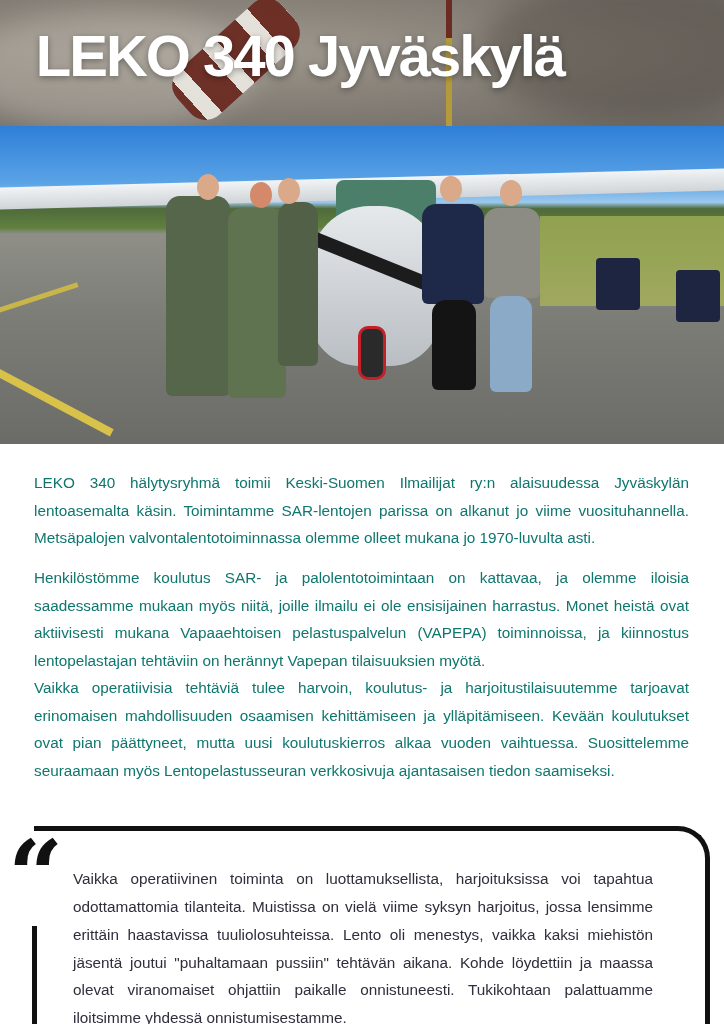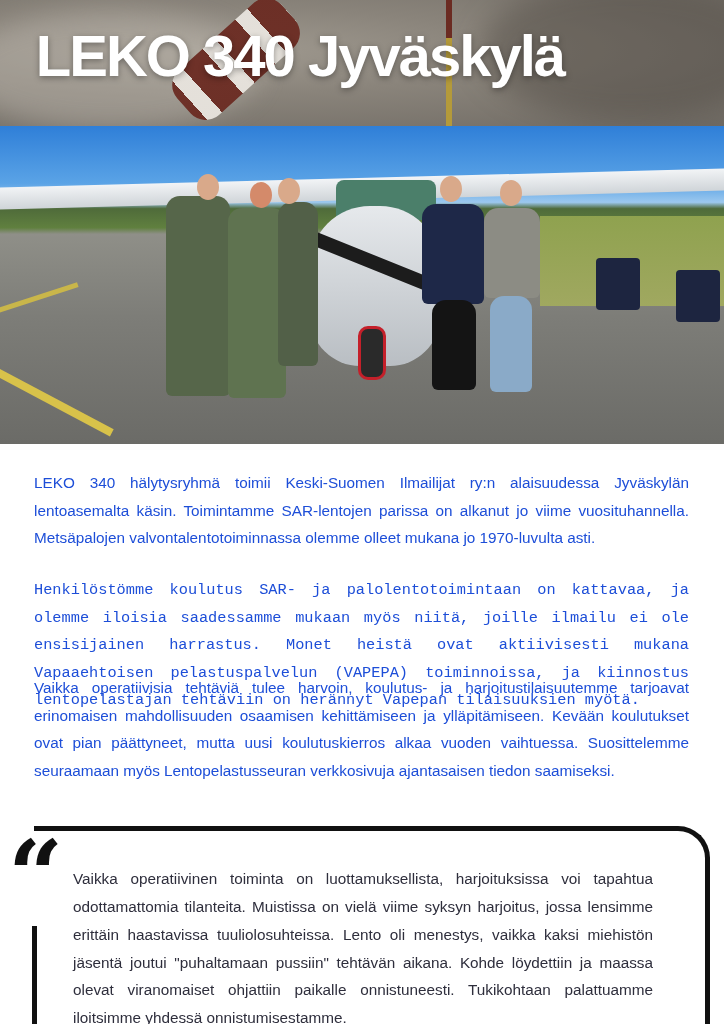--- a/index.html
+++ b/index.html
@@ -25,23 +25,23 @@
   .photo .cockpit { position:absolute; left:336px; top:54px; width:100px; height:40px; background:#4b7f6a; border-radius:8px 8px 0 0; }
   .photo .prop { position:absolute; left:270px; top:128px; width:200px; height:14px; background:#1c1c1c; border-radius:8px; transform:rotate(22deg); }
   .photo .gear { position:absolute; left:358px; top:200px; width:22px; height:48px; background:#2a2a2a; border-radius:10px; border:3px solid #c4202a; }
   .photo .yellow1 { position:absolute; left:-20px; top:270px; width:140px; height:8px; background:#d8c24a; transform:rotate(28deg); }
   .photo .yellow2 { position:absolute; left:-10px; top:170px; width:90px; height:5px; background:#c9b64a; transform:rotate(-18deg); }
   .person { position:absolute; border-radius:14px 14px 6px 6px; }
   .head { position:absolute; width:22px; height:26px; border-radius:50%; background:#d9a98a; }
   .chair { position:absolute; width:44px; height:52px; background:#1d2540; border-radius:4px; }
 
   
-  .text { position:absolute; left:34px; width:655px; color:#1d4ed8; font-size:15.3px; line-height:27.5px; text-align:justify;margin-top:10px; }
+  .text { position:absolute; left:34px; width:655px; color:#0f766e; font-size:15.3px; line-height:27.5px; text-align:justify;margin-top:10px; }
   .p1 { top:459px; }
-  .p2 { top:567px;font-family:Liberation Mono, monospace; }
+  .p2 { top:554px; }
   .p3 { top:664px; }
 
   
   .quote-frame { position:absolute; left:34px; top:826px; width:676px; height:230px; border-top:5px solid #111; border-right:5px solid #111; border-top-right-radius:32px; box-sizing:border-box; }
   .quote-mark { position:absolute; left:8px; top:828px; font-family:"DejaVu Serif", serif; font-size:96px; font-weight:bold; color:#111; line-height:1; }
   .quote-bar { position:absolute; left:32px; top:926px; width:5px; height:98px; background:#111; }
   .quote-text { position:absolute; left:73px; top:850px; width:580px; color:#2e2e3c; font-size:15.3px; line-height:27.8px; text-align:justify; }
 </style>
 </head>
 <body>

